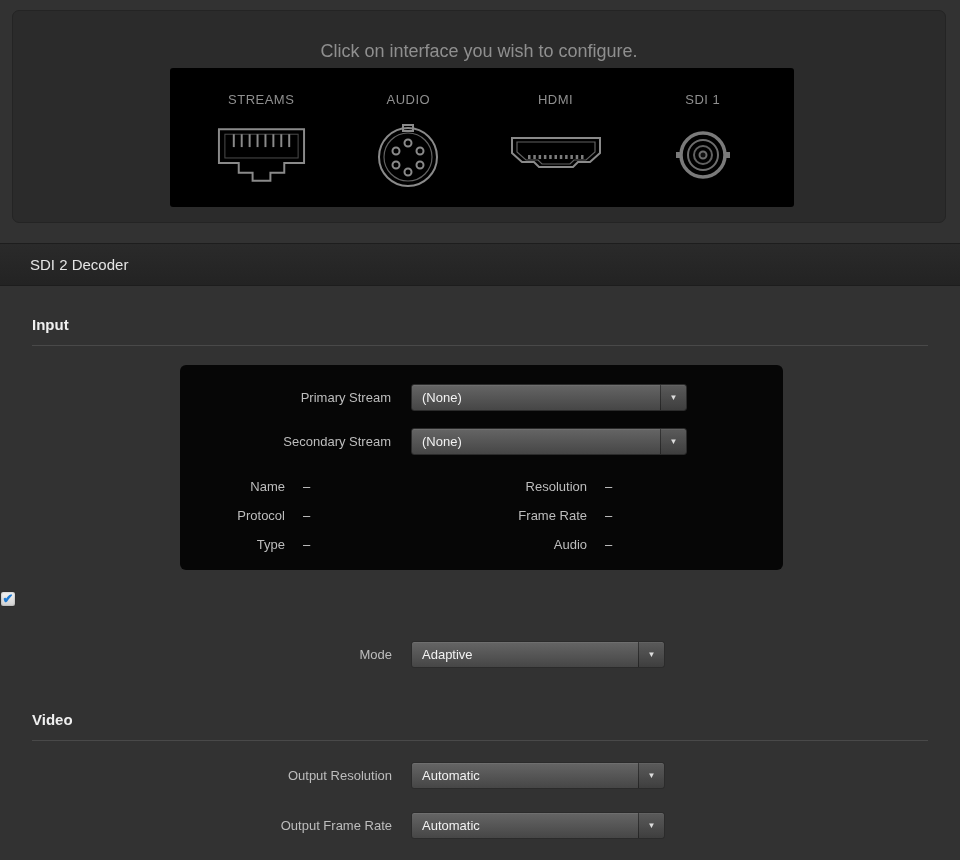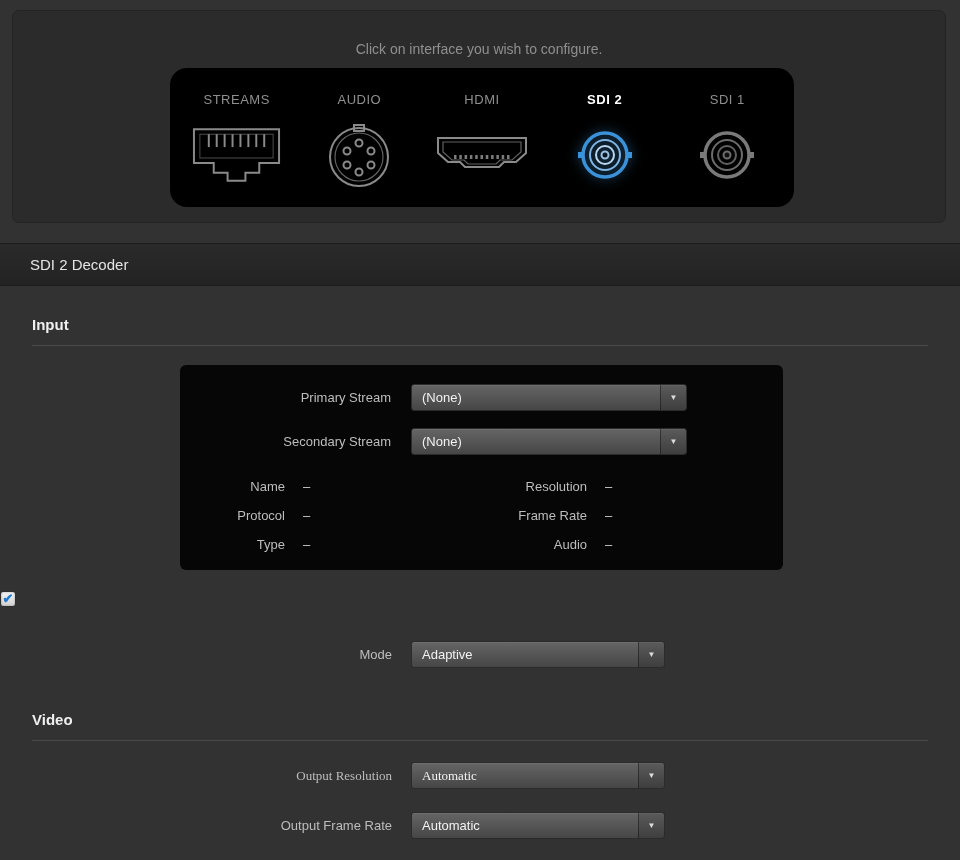--- a/index.html
+++ b/index.html
@@ -3,23 +3,23 @@
 <meta charset="utf-8">
 <style>
   * { box-sizing: border-box; margin: 0; padding: 0; }
   html, body { background:#323232; }
   body { font-family:"Liberation Sans", sans-serif; }
   .page { position:relative; width:960px; height:860px; background:#323232; overflow:hidden; }
 
   
   .interface-panel { position:absolute; left:12px; top:10px; width:934px; height:213px;
     background:#2b2b2b; border:1px solid #242424; border-radius:7px; }
-  .instruction { text-align:center; margin-top:30px; color:#8f8f8f; font-size:14px; }
+  .instruction { text-align:center; margin-top:30px; color:#8f8f8f; font-size:18px; }
   .connector-strip { position:absolute; left:157px; top:57px; width:624px; height:139px;
-    background:#000; border-radius:17px; display:flex; justify-content:space-evenly;
+    background:#000; border-radius:3px; display:flex; justify-content:space-evenly;
     align-items:flex-start; padding-top:24px; }
   .iface-item { width:112px; display:flex; flex-direction:column; align-items:center; cursor:pointer; }
   .iface-label { font-size:13px; letter-spacing:.5px; color:#8f8f8f; margin-bottom:8px; white-space:nowrap; }
   .iface-item.selected .iface-label { color:#ffffff; font-weight:bold; }
   .iface-icon { height:80px; display:flex; align-items:center; justify-content:center; }
   .iface-item.selected .iface-icon svg { filter: drop-shadow(0 0 6px rgba(62,150,220,.55)); }
 
   
   .decoder-header { position:absolute; left:0; top:243px; width:960px; height:43px;
     background:linear-gradient(#2a2a2a,#232323); border-top:1px solid #1d1d1d; border-bottom:1px solid #1d1d1d;
@@ -121,35 +121,20 @@
           <svg width="96" height="40" viewBox="0 0 96 40">
             <g fill="none" stroke="#8a8a8a" stroke-width="2">
               <path d="M4 3 h88 v15 l-10 9 h-12 l-5 5 h-34 l-5 -5 h-12 l-10 -9 z"></path>
               <path d="M9 7 h78 v10 l-9 8 h-12 l-4 4 h-28 l-4 -4 h-12 l-9 -8 z" stroke-width="1.2" opacity="0.7"></path>
               <line x1="20" y1="22" x2="76" y2="22" stroke-width="4" stroke-dasharray="2.5 2.8" opacity="0.9"></line>
             </g>
           </svg>
         </span>
       </div>
 
-      <div class="iface-item selected">
-        <span class="iface-label">SDI 2</span>
-        <span class="iface-icon">
-          <svg width="54" height="54" viewBox="0 0 54 54">
-            <rect x="0" y="24" width="4" height="6" fill="#3b92d8"></rect>
-            <rect x="50" y="24" width="4" height="6" fill="#3b92d8"></rect>
-            <g fill="none">
-              <circle cx="27" cy="27" r="22" stroke="#3b92d8" stroke-width="3.5"></circle>
-              <circle cx="27" cy="27" r="15" stroke="#7fb5e4" stroke-width="2"></circle>
-              <circle cx="27" cy="27" r="9" stroke="#b9d6ee" stroke-width="2"></circle>
-              <circle cx="27" cy="27" r="3.5" stroke="#9cc0e0" stroke-width="2" fill="#0a1824"></circle>
-            </g>
-          </svg>
-        </span>
-      </div>
 
       <div class="iface-item">
         <span class="iface-label">SDI 1</span>
         <span class="iface-icon">
           <svg width="54" height="54" viewBox="0 0 54 54">
             <rect x="0" y="24" width="4" height="6" fill="#7a7a7a"></rect>
             <rect x="50" y="24" width="4" height="6" fill="#7a7a7a"></rect>
             <g fill="none">
               <circle cx="27" cy="27" r="22" stroke="#7a7a7a" stroke-width="3.5"></circle>
               <circle cx="27" cy="27" r="15" stroke="#6d6d6d" stroke-width="2"></circle>
@@ -214,21 +199,21 @@
     <span class="field-label">Mode</span>
     <div class="select w254">
       <span class="select-value">Adaptive</span>
       <span class="select-arrow">▼</span>
     </div>
   </div>
 
   <div class="section-heading" style="top:711px;">Video</div>
   <div class="divider" style="top:740px;"></div>
 
-  <div class="form-row" style="top:762px;font-family:Liberation Serif, serif;">
+  <div class="form-row" style="top:762px;">
     <span class="field-label">Output Resolution</span>
     <div class="select w254">
       <span class="select-value">Automatic</span>
       <span class="select-arrow">▼</span>
     </div>
   </div>
 
   <div class="form-row" style="top:812px;">
     <span class="field-label">Output Frame Rate</span>
     <div class="select w254">

